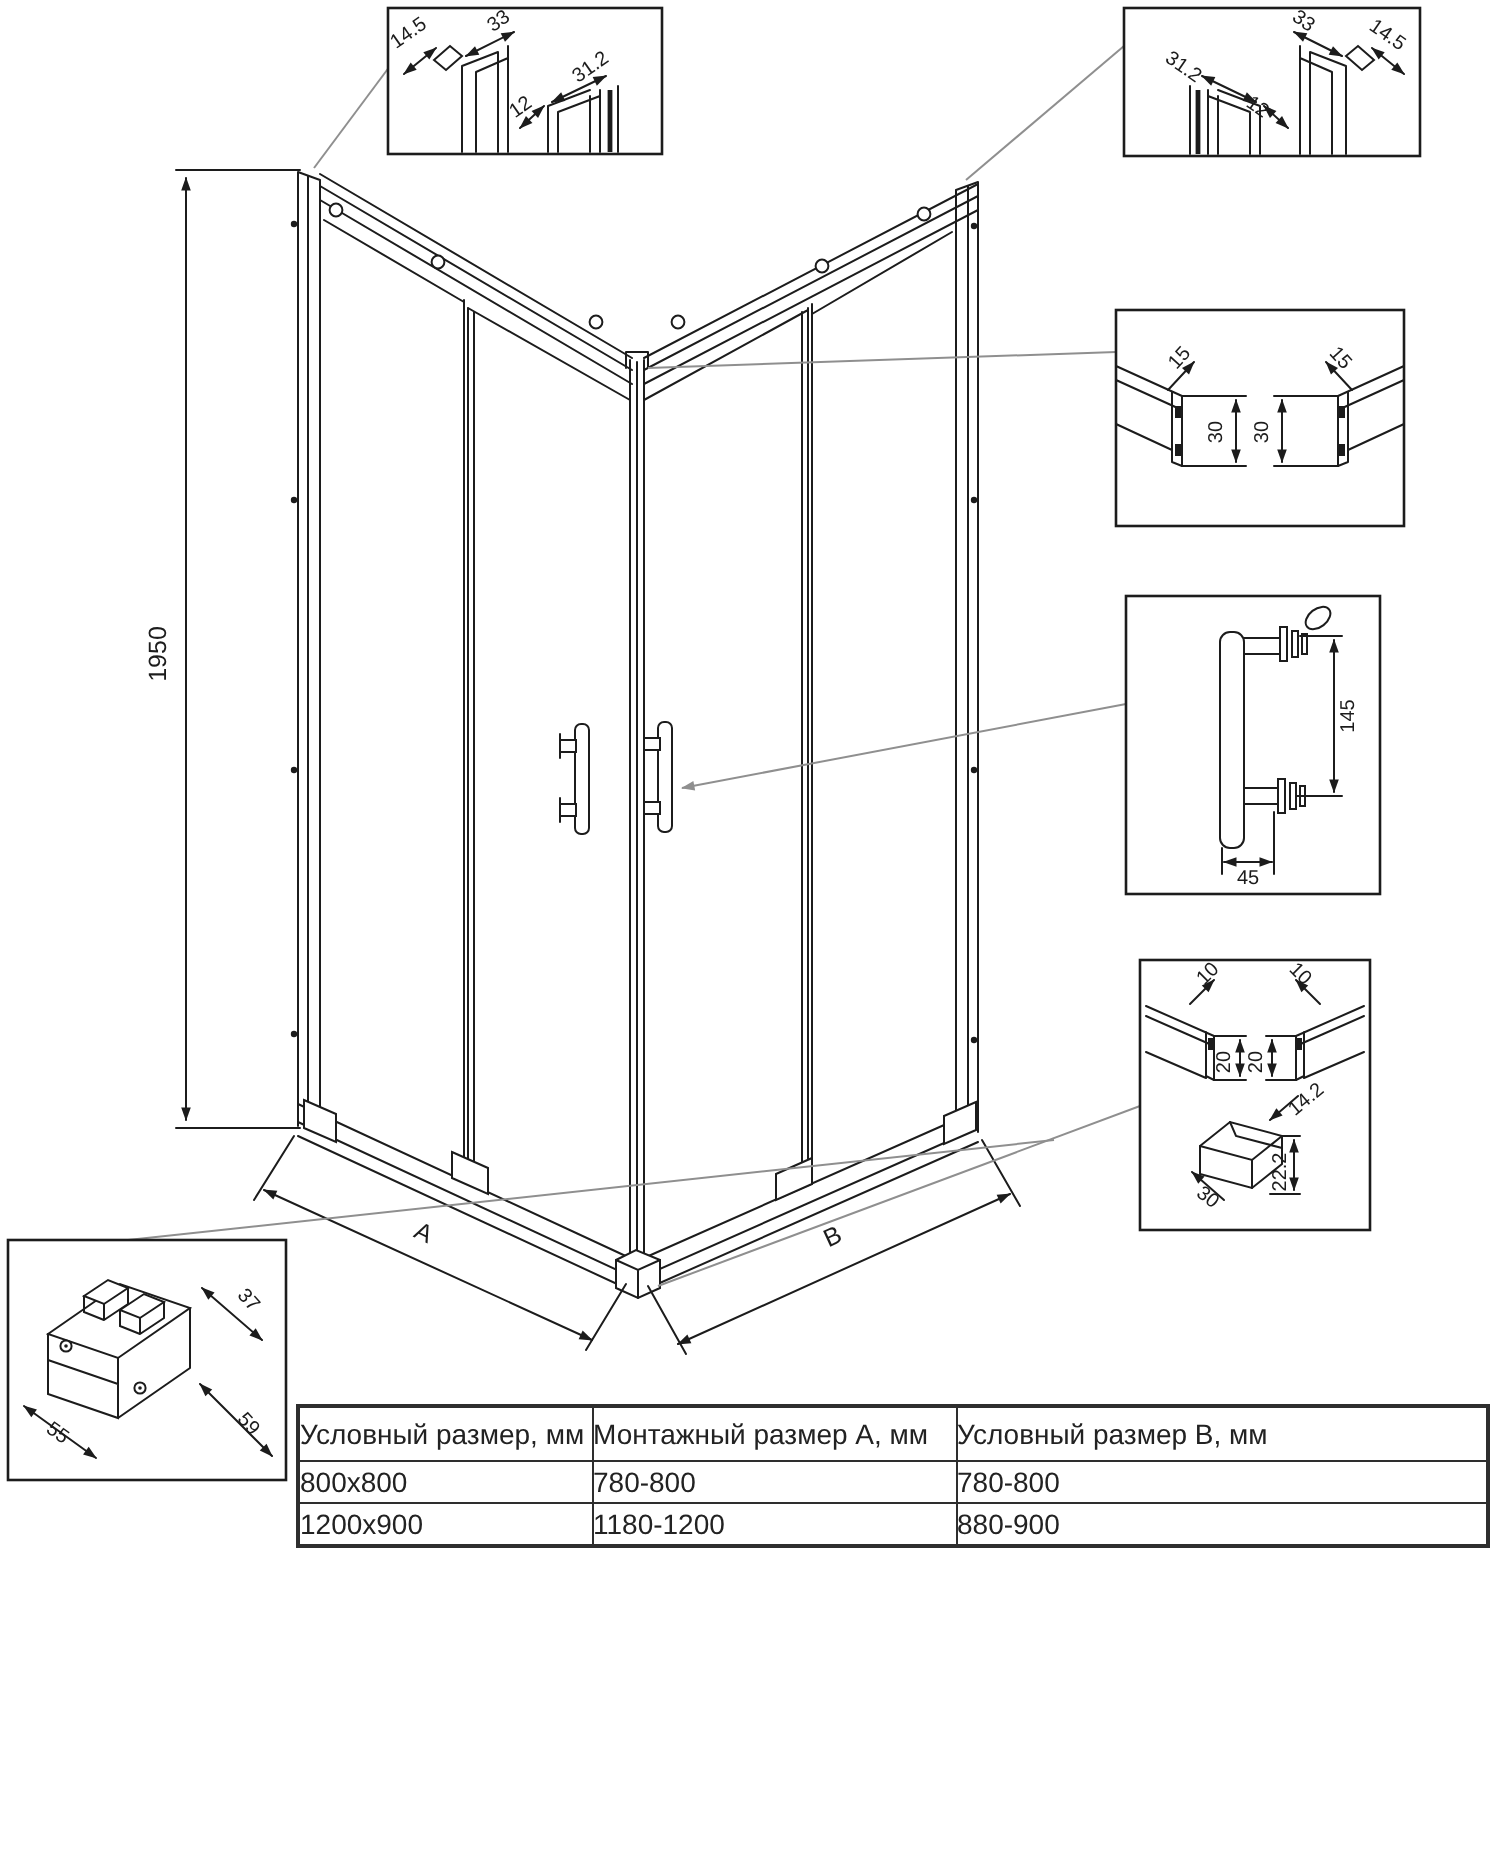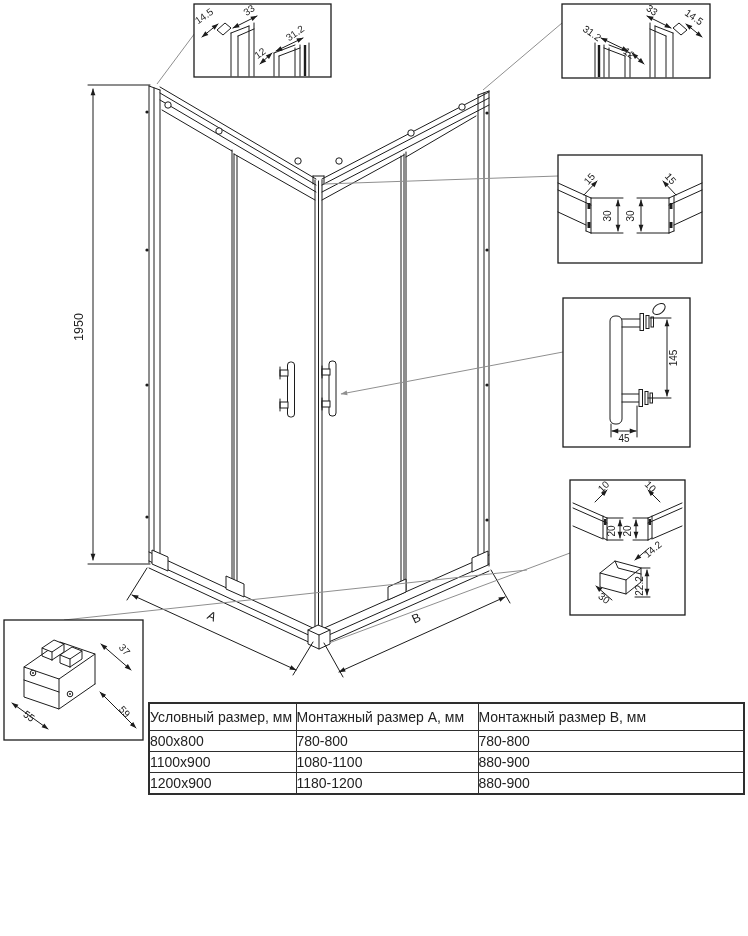--- a/index.html
+++ b/index.html
@@ -258,35 +258,30 @@
 <table class="sizes">
   <colgroup>
     <col style="width:147px">
         <col style="width:182px">
         <col style="width:266px">
   </colgroup>
   <thead>
     <tr>
           <th>Условный размер, мм</th>
           <th>Монтажный размер А, мм</th>
-          <th>Монтажный размер В, мм</th>
+          <th>Условный размер В, мм</th>
         </tr>
   </thead>
   <tbody>
         <tr>
           <td>800x800</td>
           <td>780-800</td>
           <td>780-800</td>
         </tr>
         <tr>
-          <td>1100x900</td>
-          <td>1080-1100</td>
-          <td>880-900</td>
-        </tr>
-        <tr>
           <td>1200x900</td>
           <td>1180-1200</td>
           <td>880-900</td>
         </tr>
       </tbody>
 </table>
 
 </div>
 
 </body></html>

